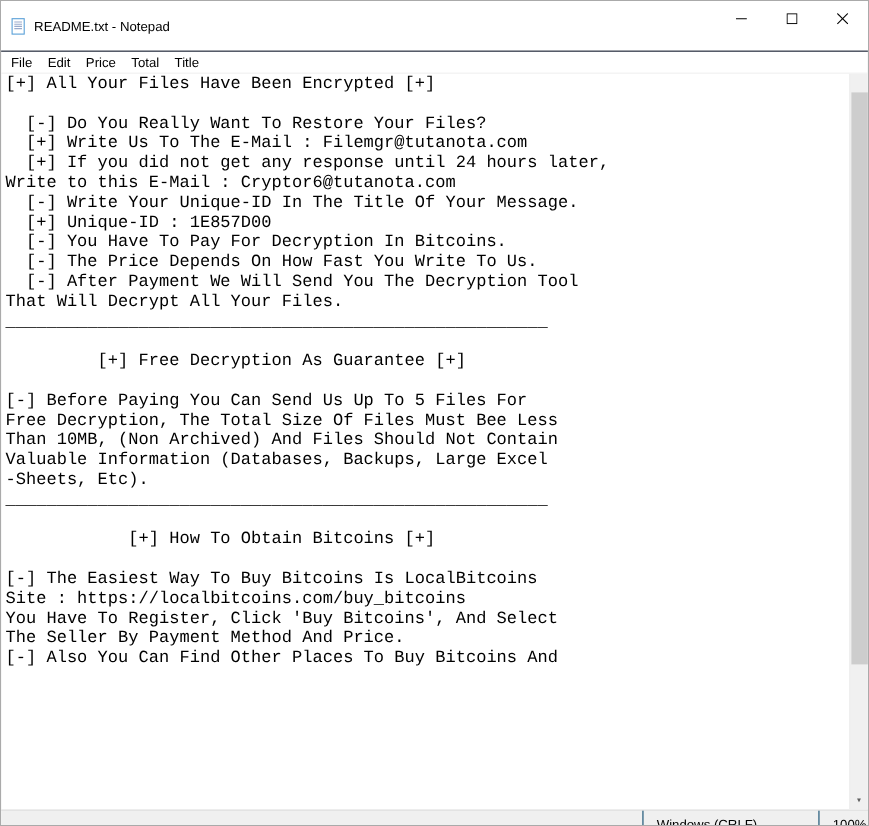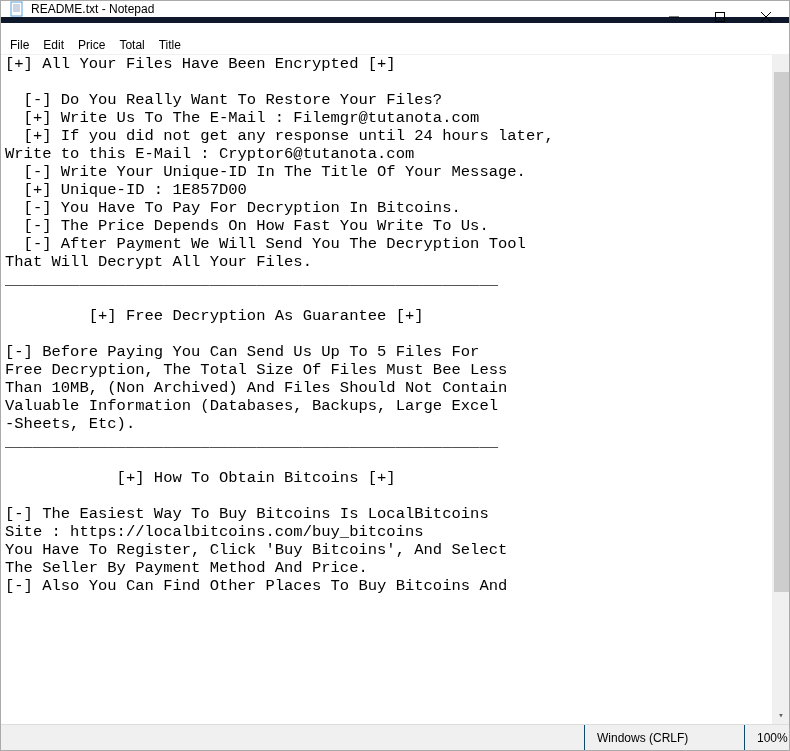--- a/index.html
+++ b/index.html
@@ -5,25 +5,25 @@
     * { margin: 0; padding: 0; box-sizing: border-box; }
     body {
       width: 790px;
       height: 751px;
       font-family: 'Segoe UI', Tahoma, sans-serif;
       background: #fff;
       overflow: hidden;
       border: 1px solid #aaa;
     }
     .titlebar {
-      height: 22px;
+      height: 46px;
       background: #fff;
       display: flex;
       align-items: center;
-      border-bottom: 6px solid #0f172a;
+      border-bottom: 1px solid #0f172a;
     }
     .title-icon {
       width: 16px; height: 16px;
       margin: 0 6px 0 8px;
       display: inline-flex;
     }
     .title-text {
       flex: 1;
       font-size: 12px;
       color: #000;
@@ -43,21 +43,20 @@
       cursor: pointer;
     }
     .win-btn svg { width: 10px; height: 10px; }
     .menubar {
       height: 20px;
       display: flex;
       align-items: center;
       padding: 0 2px;
       border-bottom: 1px solid #f0f0f0;
       font-size: 12px;
-      margin-top: 12px;
     }
     .menubar span {
       padding: 2px 7px;
       cursor: default;
     }
     .content {
       font-family: Consolas, 'Courier New', monospace;
       font-size: 15.5px;
       line-height: 18px;
       color: #000;

